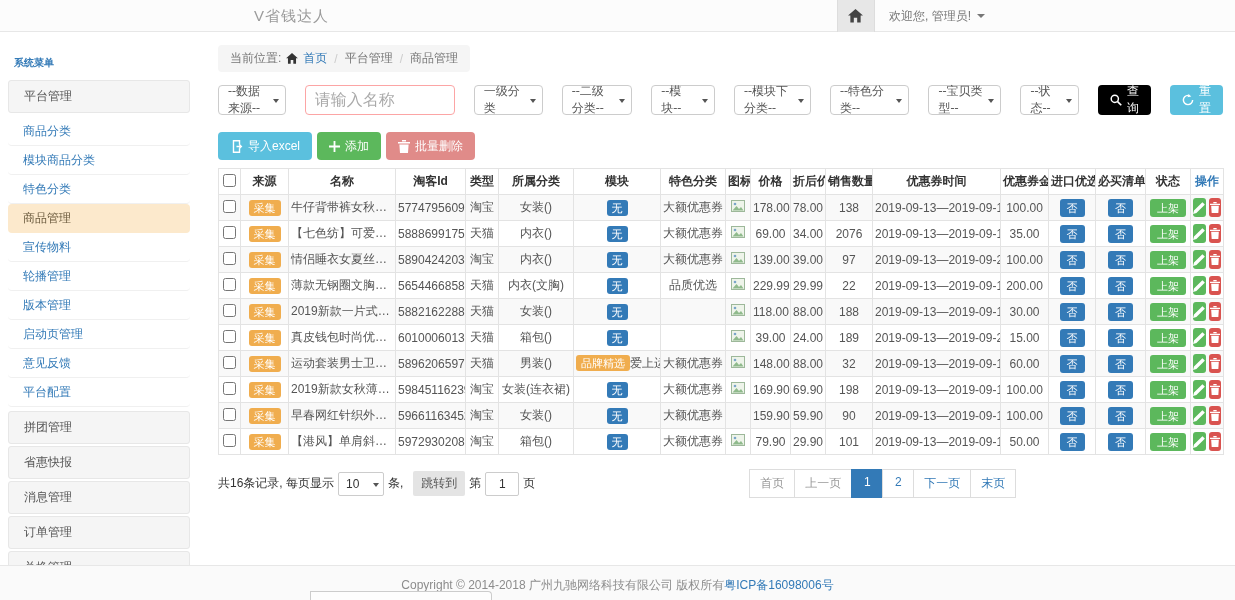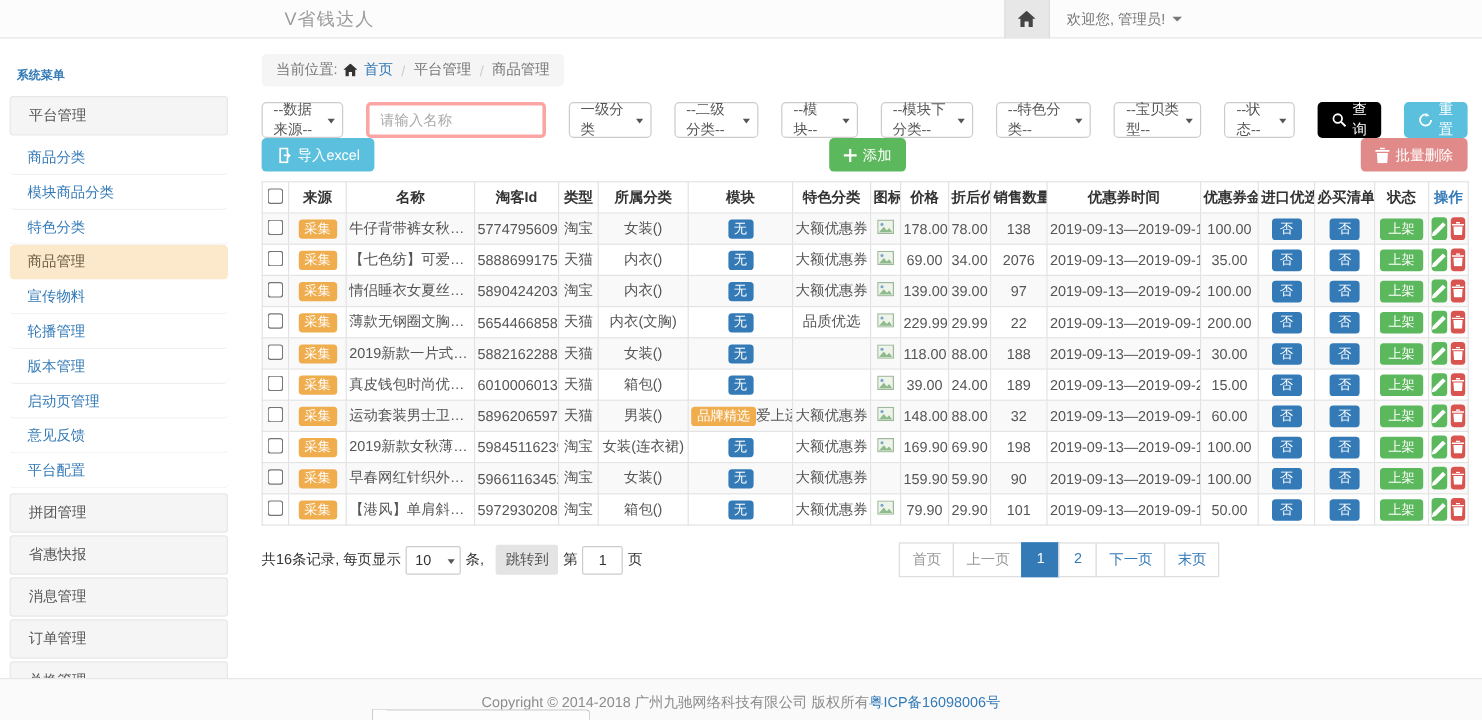--- a/index.html
+++ b/index.html
@@ -3,50 +3,50 @@
 <meta charset="utf-8">
 <style>
   * { box-sizing: border-box; margin: 0; padding: 0; }
   html,body { width: 1235px; height: 600px; overflow: hidden; }
   body {
     font-family: "Liberation Sans", "DejaVu Sans", sans-serif;
     font-size: 12px; color: #555; background: #fff; position: relative;
   }
   
   .topbar { position:absolute; top:0; left:0; right:0; height:32px; background:#fcfcfc; border-bottom:1px solid #e7e7e7; }
-  .topbar .title { position:absolute; left:237px; top:7px; font-size:15px; color:#9b9b9b; letter-spacing:1px; }
+  .topbar .title { position:absolute; left:254px; top:7px; font-size:15px; color:#9b9b9b; letter-spacing:1px; }
   .topbar .right { position:absolute; right:250px; top:0; height:32px; display:flex; align-items:center; }
   .home-box { width:38px; height:32px; background:#e7e7e7; border-left:1px solid #ddd; border-right:1px solid #ddd; display:flex; align-items:center; justify-content:center; cursor:pointer; }
   .welcome { margin-left:14px; color:#777; display:flex; align-items:center; cursor:pointer; }
   .caret { display:inline-block; width:0; height:0; border-left:4px solid transparent; border-right:4px solid transparent; border-top:4px solid #777; margin-left:6px; }
   
   .sidebar { position:absolute; left:8px; top:50px; width:182px; }
   .sidebar h2 { color:#337ab7; font-size:10px; font-weight:bold; padding:6px 0 10px 6px; }
   .side-group { height:33px; line-height:31px; background:#f5f5f5; border:1px solid #e7e7e7; border-radius:3px; padding-left:15px; color:#555; cursor:pointer; margin-bottom:2px; }
   .submenu { padding:2px 0 4px 0; }
   .submenu .item { height:29px; line-height:29px; padding-left:15px; color:#337ab7; border-bottom:1px solid #f0f0f0; cursor:pointer; border-radius:4px; }
   .submenu .item.active { background:#fce9cc; color:#6b5b3e; border-bottom-color:transparent; }
   
   .main { position:absolute; left:218px; top:45px; width:1005px; }
   .breadcrumb { display:inline-flex; align-items:center; gap:5px; background:#f5f5f5; border-radius:4px; padding:5px 12px; color:#777; }
   .breadcrumb .home-link { color:#337ab7; cursor:pointer; }
   .breadcrumb .sep { color:#ccc; padding:0 2px; }
   
   .filters { margin-top:13px; display:flex; gap:19px; align-items:center;font-family:Liberation Serif, serif; }
   .sel { position:relative; height:30px; border:1px solid #ccc; border-radius:4px; background:#fff; display:flex; align-items:center; padding:0 18px 0 9px; color:#555; cursor:pointer; }
   .sel .sel-caret { position:absolute; right:6px; top:13px; width:0; height:0; border-left:3.5px solid transparent; border-right:3.5px solid transparent; border-top:4px solid #555; }
-  .txt-input { height:30px; border:3px solid #fca5a5; border-radius:4px; padding:0 9px; color:#555; width:150px; font-size:12px; font-family:inherit; }
+  .txt-input { height:30px; border:1px solid #fca5a5; border-radius:4px; padding:0 9px; color:#555; width:150px; font-size:16px; font-family:inherit; }
   .txt-input::placeholder { color:#aaa; }
   .btn { height:30px; border:none; border-radius:4px; color:#fff; font-size:12px; font-family:inherit; padding:0 12px; display:inline-flex; align-items:center; gap:5px; cursor:pointer; }
   .btn-primary { background:#000000; }
   .btn-info { background:#5bc0de; }
   .btn-success { background:#5cb85c; }
   .btn-danger-light { background:#e08b89; }
   
-  .toolbar { display:flex; justify-content:space-between; gap:5px; }
+  .toolbar { margin-top:17px; display:flex; justify-content:flex-start; gap:5px; }
   .toolbar .btn { height:28px; }
   
   table { margin-top:8px; width:1005px; border-collapse:collapse; table-layout:fixed; }
   th, td { border:1px solid #e3e3e3; text-align:center; padding:0 2px; height:26px; font-weight:normal; overflow:hidden; white-space:nowrap; }
   th { color:#333; font-weight:bold; background:#fff; }
   th.ops-h { color:#337ab7; }
   tbody tr:nth-child(odd) { background:#f9f9f9; }
   td.name-cell { text-overflow:ellipsis; text-align:center; }
   .badge { display:inline-block; padding:2px 5px; border-radius:3px; color:#fff; font-size:11px; line-height:12px; }
   .badge-orange { background:#f0ad4e; }

